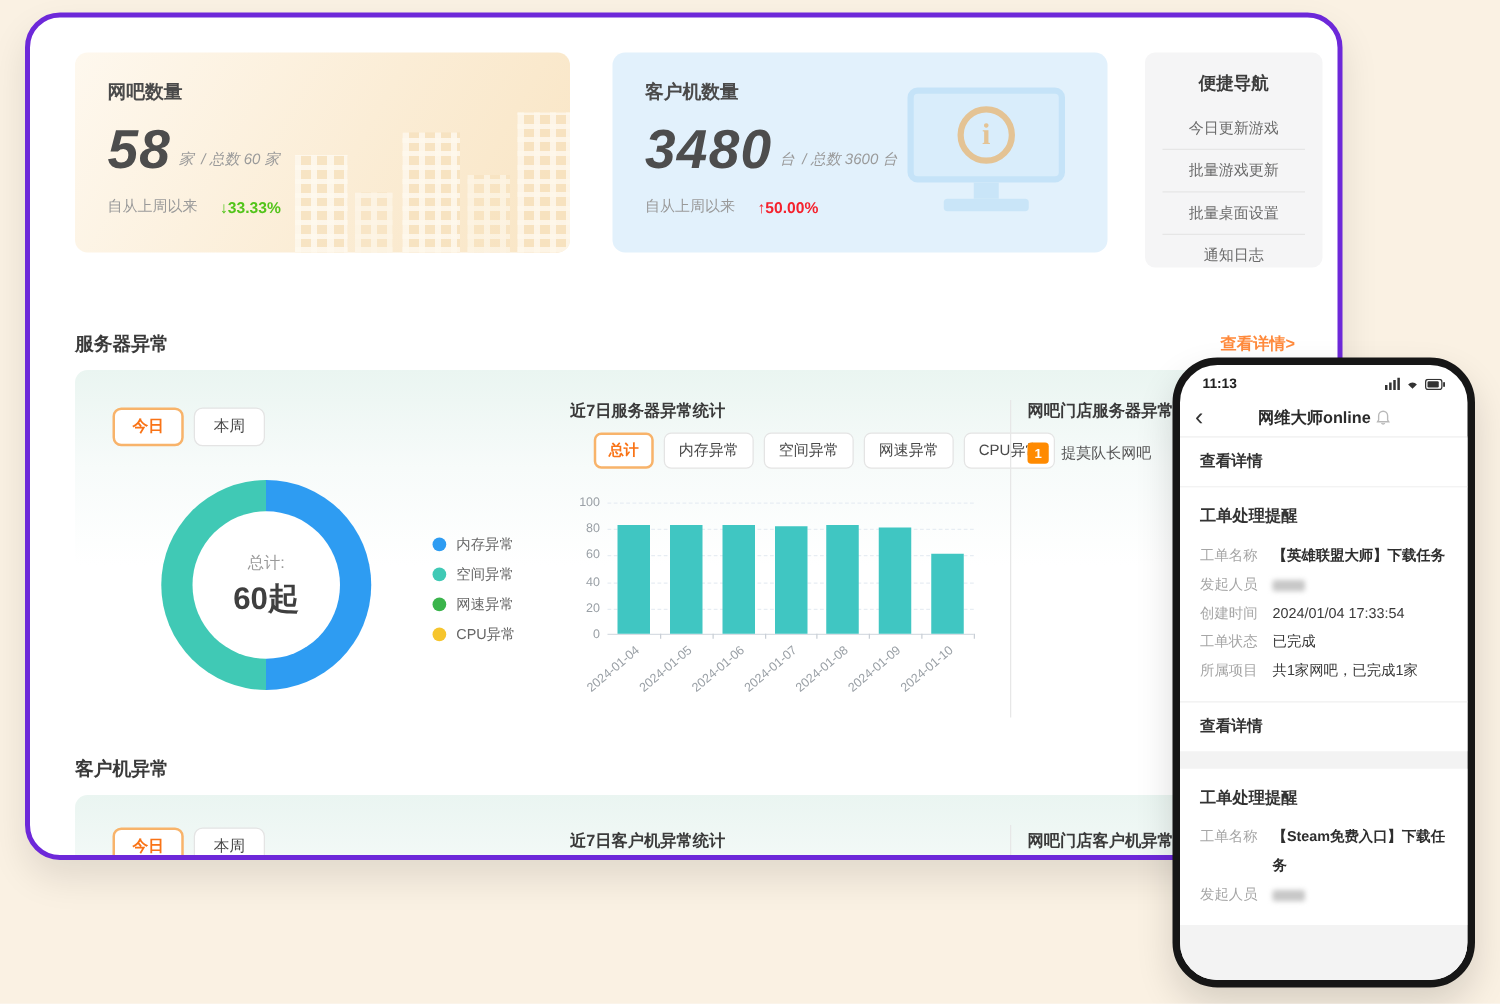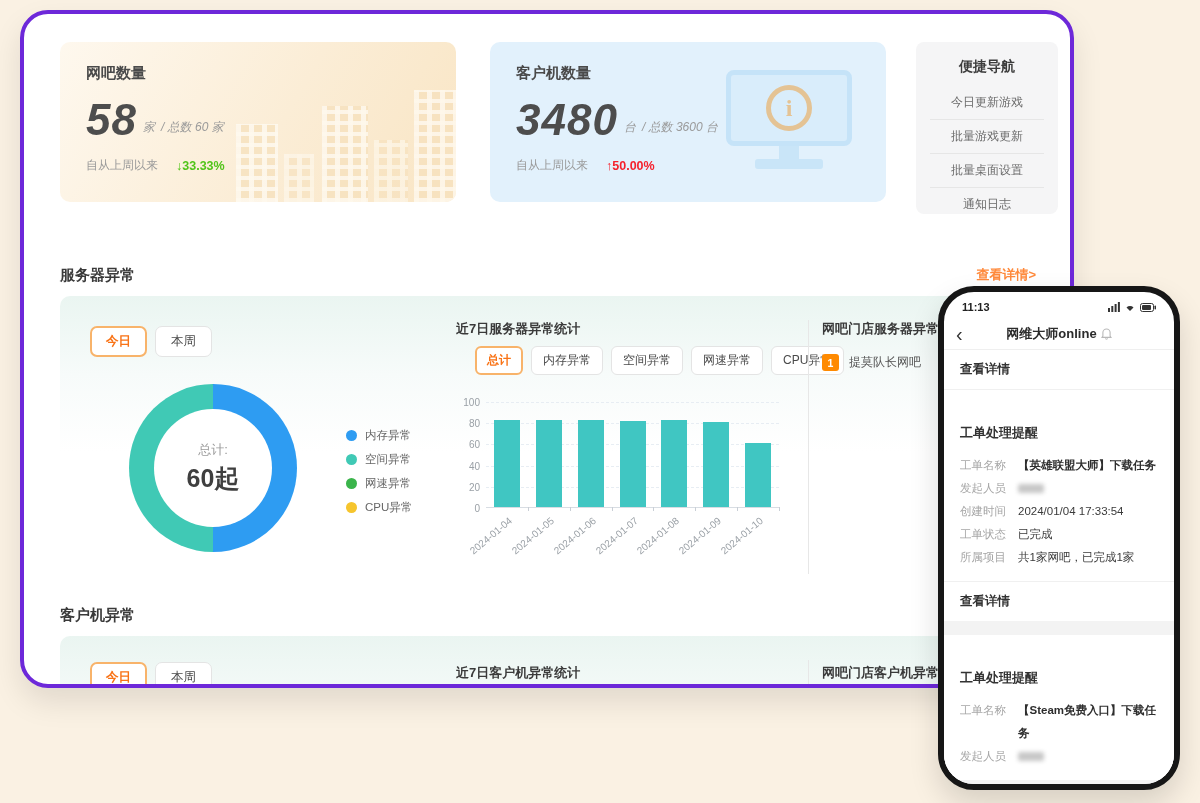--- a/index.html
+++ b/index.html
@@ -101,21 +101,21 @@
   .p-back { position:absolute; left:12px; top:2px; font-size:20px; color:#333; line-height:28px; cursor:pointer; }
   .p-title { font-size:13px; font-weight:700; color:#2b2b2b; display:flex; align-items:center; gap:4px; }
   .p-content { background:#F3F3F3; height:100%; }
   .p-row-link { background:#fff; padding:11px 16px; font-size:12.5px; font-weight:700; color:#333;
                 border-bottom:1px solid #F0F0F0; cursor:pointer; }
   .p-band { height:47px; display:flex; align-items:center; justify-content:center; }
   .p-band.small { height:14px; }
   .p-date { font-size:10px; color:#9c9c9c; }
   .msg-card { background:#fff; }
   .msg-body { padding:14px 16px 12px; }
-  .msg-title { font-size:13px; font-weight:700; color:#333; margin-bottom:12px;margin-top:20px; }
+  .msg-title { font-size:13px; font-weight:700; color:#333; margin-bottom:12px; }
   .msg-row { display:flex; font-size:11.5px; line-height:23px; }
   .msg-label { color:#A6A6A6; width:58px; flex-shrink:0; }
   .msg-value { color:#3a3a3a; }
   .msg-value.bold { font-weight:700; color:#2e2e2e; }
   .blur-blob { display:inline-block; width:26px; height:9px; background:#C7C7C7; border-radius:2px;
                filter:blur(2px); margin-top:7px; }
   .msg-footer { border-top:1px solid #F0F0F0; padding:11px 16px; font-size:12.5px; font-weight:700;
                 color:#333; cursor:pointer; }
 </style>
 </head>

